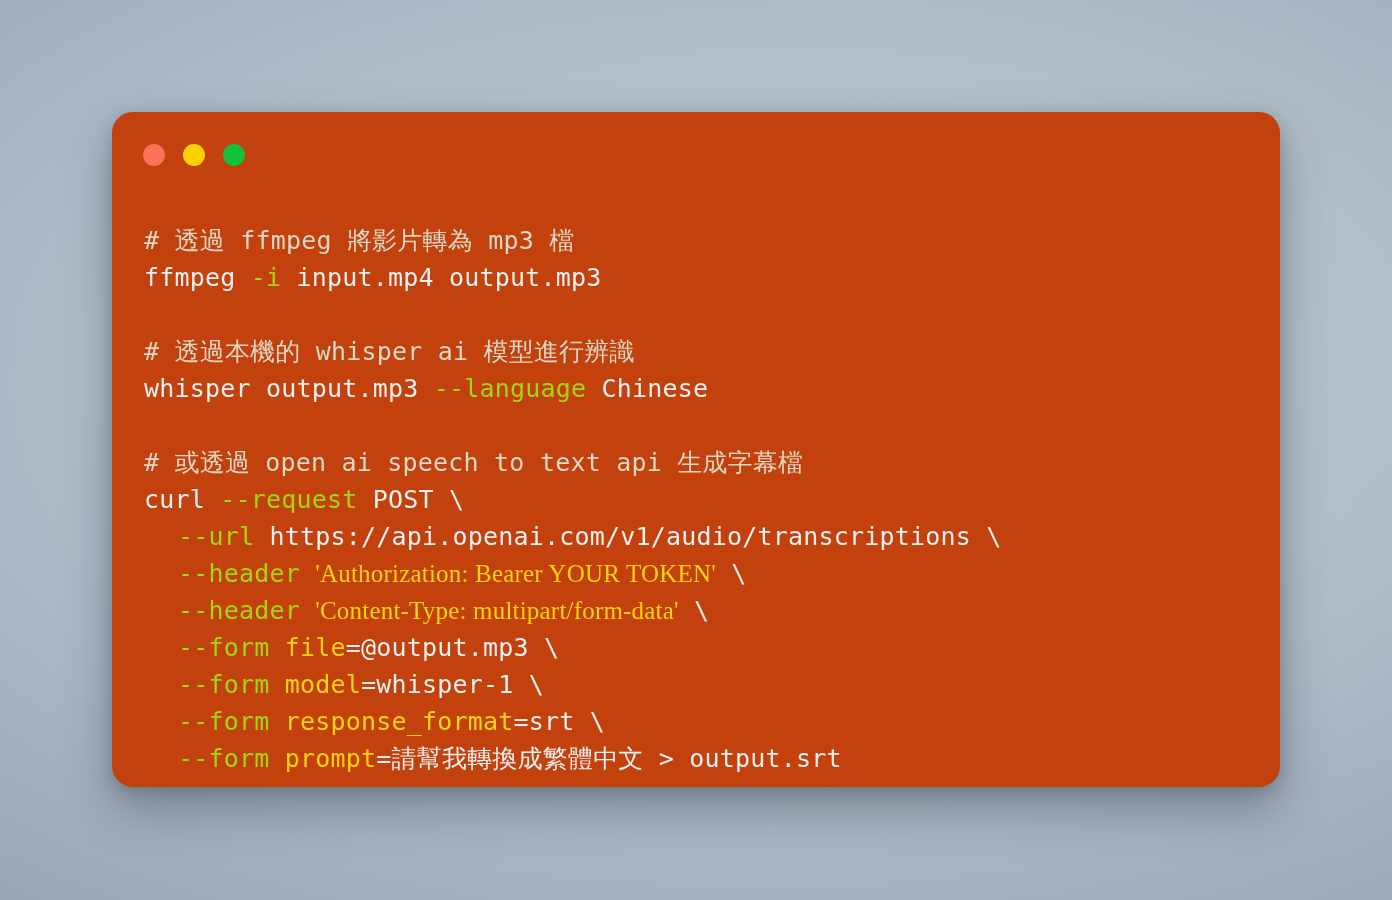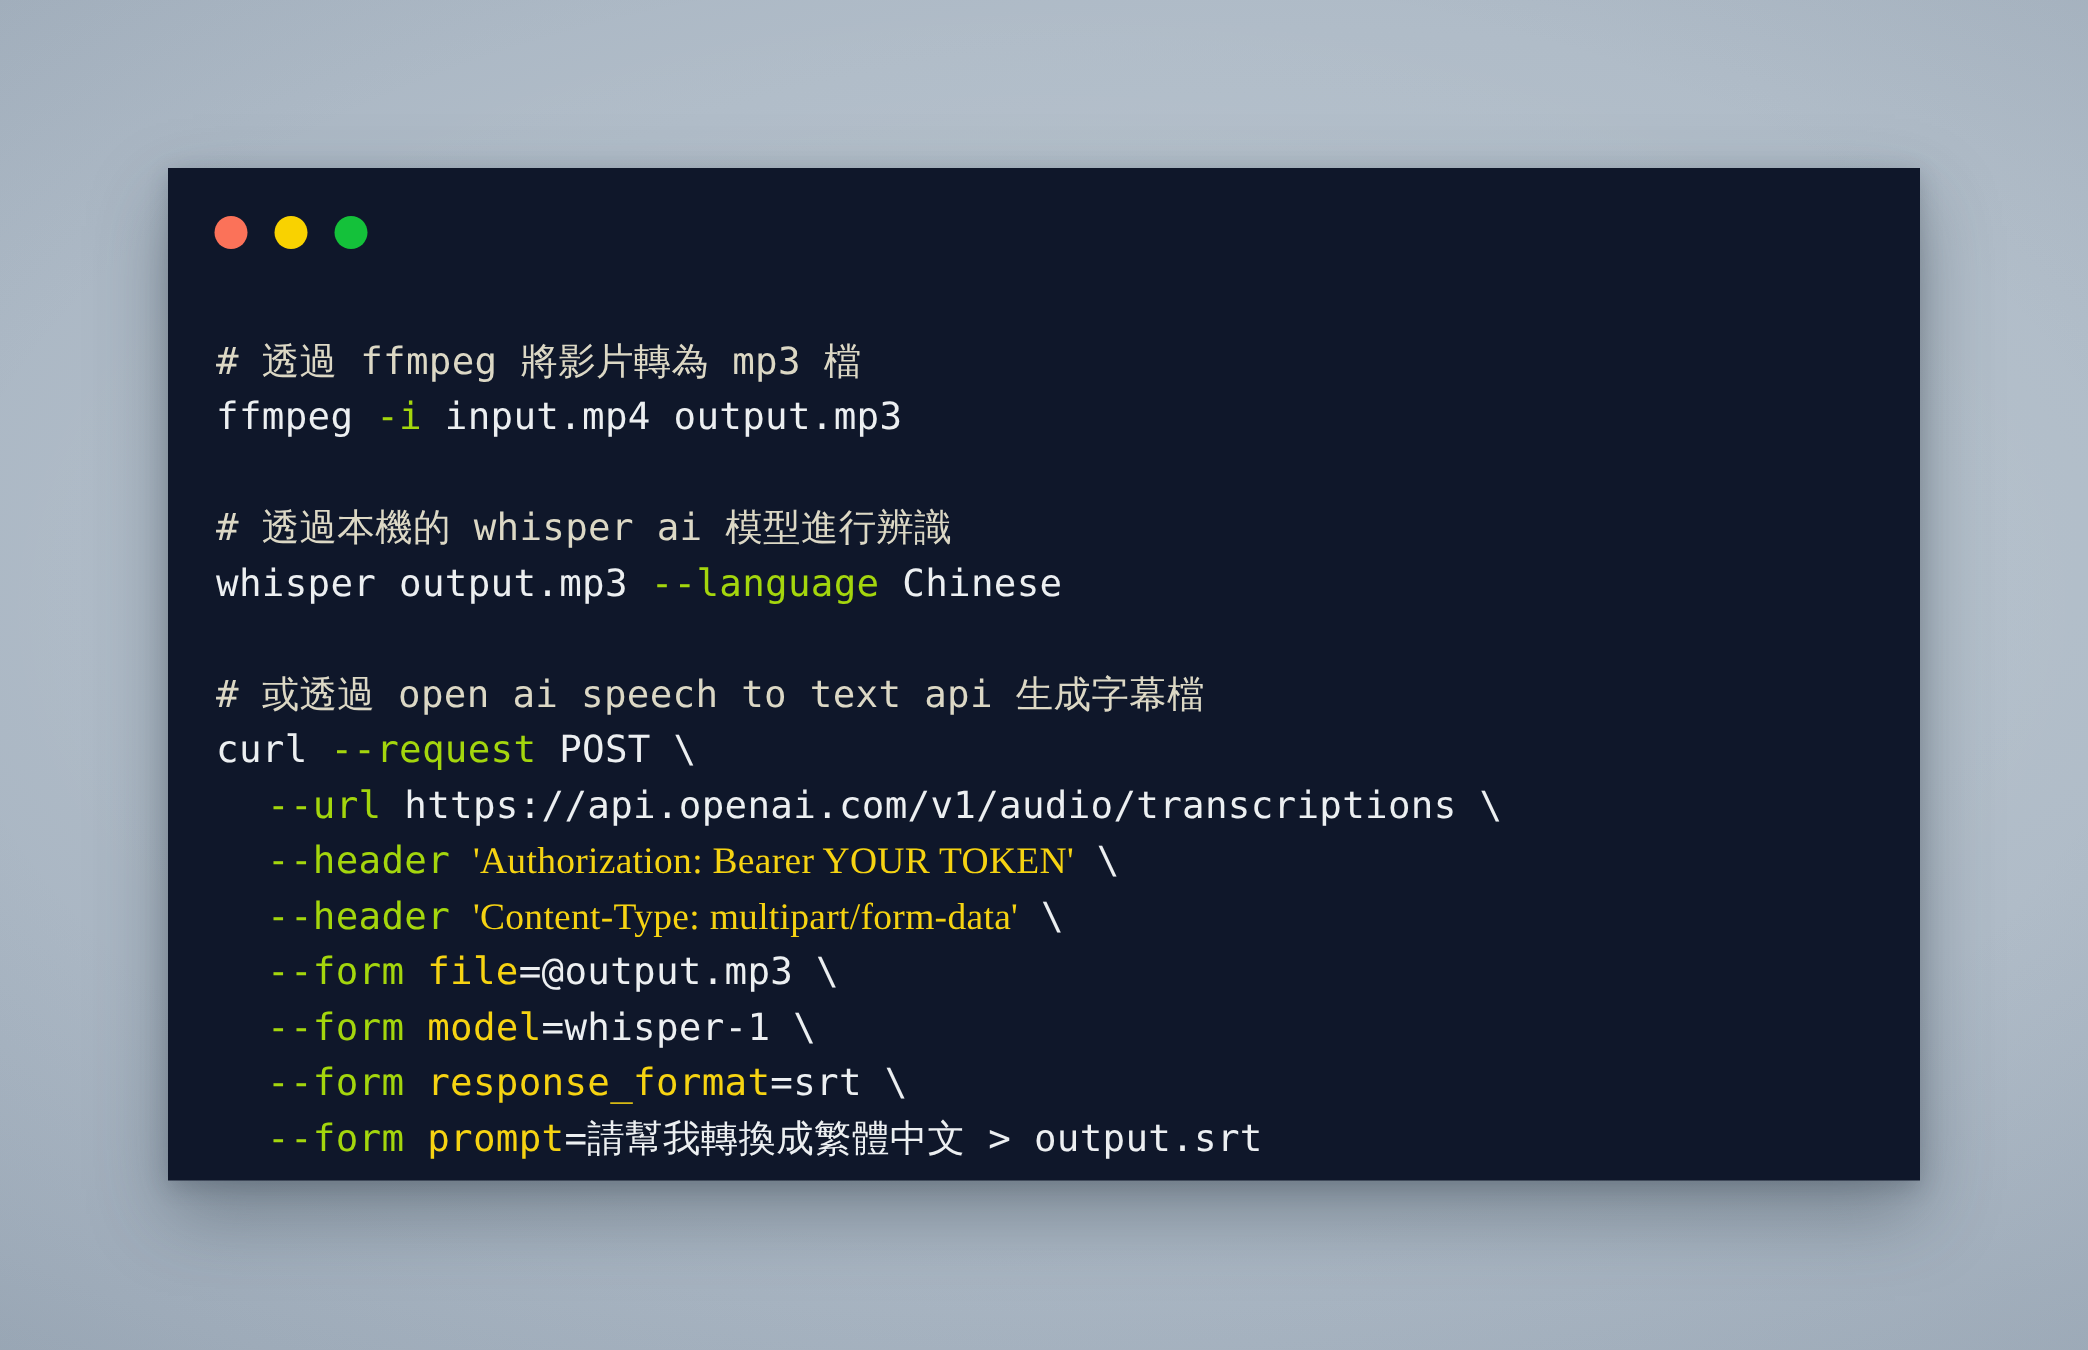--- a/index.html
+++ b/index.html
@@ -100,21 +100,21 @@
   .tok-key     { color: #f6d312; }
 </style>
 </head>
 <body>
 
 <div id="app-root">
 
   <div id="desktop-backdrop"></div>
   <div id="desktop-vignette"></div>
 
-  <div id="terminal-window" style="background: #0f172a;">
+  <div id="terminal-window" style="background: #c2410c; border-radius: 21px;">
 
     <div id="titlebar">
       <span class="traffic-light" id="close-btn" style="background: rgb(251, 114, 89);"></span>
       <span class="traffic-light" id="minimize-btn" style="background: rgb(249, 210, 0);"></span>
       <span class="traffic-light" id="maximize-btn" style="background: rgb(20, 193, 58);"></span>
     </div>
 
     <div id="code-area"><div class="code-line"><span class="tok-comment" style="color: rgb(220, 216, 197);"># 透過 ffmpeg 將影片轉為 mp3 檔</span></div><div class="code-line"><span class="tok-plain" style="color: rgb(236, 239, 241);">ffmpeg </span><span class="tok-flag" style="color: rgb(164, 214, 13);">-i</span><span class="tok-plain" style="color: rgb(236, 239, 241);"> input.mp4 output.mp3</span></div><div class="code-line blank">&nbsp;</div><div class="code-line"><span class="tok-comment" style="color: rgb(220, 216, 197);"># 透過本機的 whisper ai 模型進行辨識</span></div><div class="code-line"><span class="tok-plain" style="color: rgb(236, 239, 241);">whisper output.mp3 </span><span class="tok-flag" style="color: rgb(164, 214, 13);">--language</span><span class="tok-plain" style="color: rgb(236, 239, 241);"> Chinese</span></div><div class="code-line blank">&nbsp;</div><div class="code-line"><span class="tok-comment" style="color: rgb(220, 216, 197);"># 或透過 open ai speech to text api 生成字幕檔</span></div><div class="code-line"><span class="tok-plain" style="color: rgb(236, 239, 241);">curl </span><span class="tok-flag" style="color: rgb(164, 214, 13);">--request</span><span class="tok-plain" style="color: rgb(236, 239, 241);"> POST \</span></div><div class="code-line indent"><span class="tok-flag" style="color: rgb(164, 214, 13);">--url</span><span class="tok-plain" style="color: rgb(236, 239, 241);"> https://api.openai.com/v1/audio/transcriptions \</span></div><div class="code-line indent"><span class="tok-flag" style="color: rgb(164, 214, 13);">--header</span><span class="tok-plain" style="color: rgb(236, 239, 241);"> </span><span class="tok-string" style="color: rgb(246, 211, 18);">'Authorization: Bearer YOUR TOKEN'</span><span class="tok-plain" style="color: rgb(236, 239, 241);"> \</span></div><div class="code-line indent"><span class="tok-flag" style="color: rgb(164, 214, 13);">--header</span><span class="tok-plain" style="color: rgb(236, 239, 241);"> </span><span class="tok-string" style="color: rgb(246, 211, 18);">'Content-Type: multipart/form-data'</span><span class="tok-plain" style="color: rgb(236, 239, 241);"> \</span></div><div class="code-line indent"><span class="tok-flag" style="color: rgb(164, 214, 13);">--form</span><span class="tok-plain" style="color: rgb(236, 239, 241);"> </span><span class="tok-key" style="color: rgb(246, 211, 18);">file</span><span class="tok-plain" style="color: rgb(236, 239, 241);">=@output.mp3 \</span></div><div class="code-line indent"><span class="tok-flag" style="color: rgb(164, 214, 13);">--form</span><span class="tok-plain" style="color: rgb(236, 239, 241);"> </span><span class="tok-key" style="color: rgb(246, 211, 18);">model</span><span class="tok-plain" style="color: rgb(236, 239, 241);">=whisper-1 \</span></div><div class="code-line indent"><span class="tok-flag" style="color: rgb(164, 214, 13);">--form</span><span class="tok-plain" style="color: rgb(236, 239, 241);"> </span><span class="tok-key" style="color: rgb(246, 211, 18);">response_format</span><span class="tok-plain" style="color: rgb(236, 239, 241);">=srt \</span></div><div class="code-line indent"><span class="tok-flag" style="color: rgb(164, 214, 13);">--form</span><span class="tok-plain" style="color: rgb(236, 239, 241);"> </span><span class="tok-key" style="color: rgb(246, 211, 18);">prompt</span><span class="tok-plain" style="color: rgb(236, 239, 241);">=請幫我轉換成繁體中文 &gt; output.srt</span></div></div>
 
   </div>

